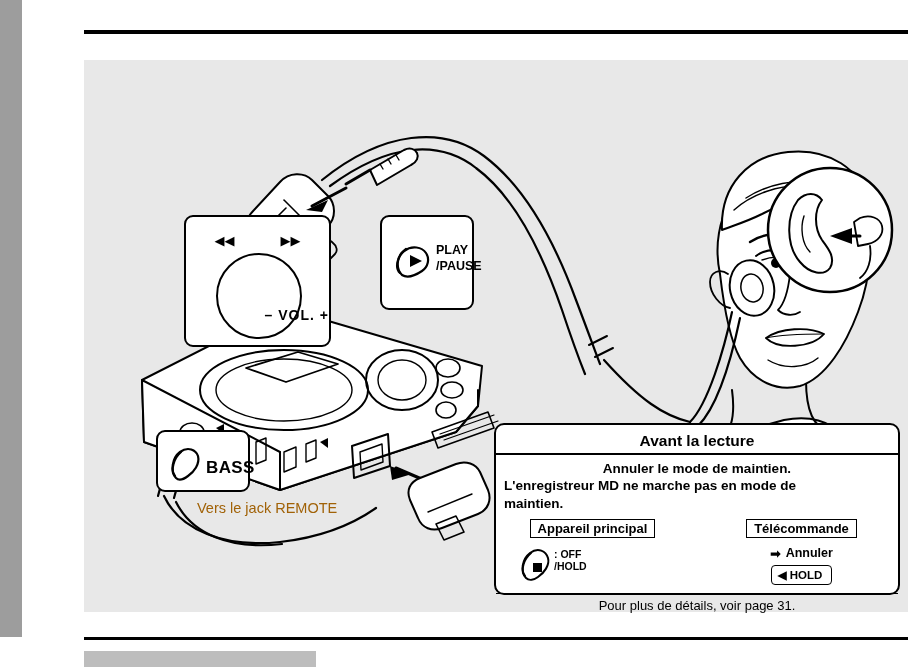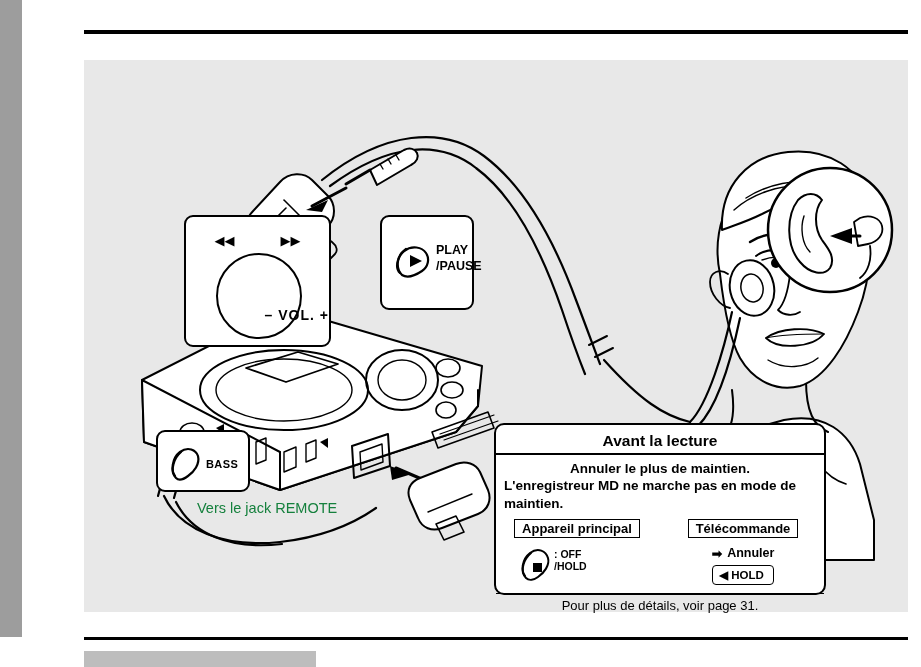--- a/index.html
+++ b/index.html
@@ -138,37 +138,37 @@
     left: 54px;
     top: 26px;
     font-size: 12.5px;
     font-weight: bold;
     line-height: 1.25;
   }
   .bass-text {
     position: absolute;
     left: 48px;
     top: 26px;
-    font-size: 11px;
+    font-size: 17px;
     font-weight: bold;
     letter-spacing: .4px;
   }
   .remote-caption {
     position: absolute;
     left: 113px;
     top: 440px;
     font-size: 14.5px;
-    color: #15803d;
+    color: #a16207;
   }
   
   .notebox {
     position: absolute;
     left: 410px;
     top: 363px;
-    width: 332px;
+    width: 406px;
     height: 172px;
     background: #ffffff;
     border: 2px solid #000000;
     border-radius: 10px;
     box-sizing: border-box;
     padding: 6px 8px 4px 8px;
   }
   .nb-title {
     text-align: center;
     font-size: 15.5px;
@@ -435,21 +435,21 @@
       </svg>
       <div class="bass-text">BASS</div>
     </div>
 
     <div class="remote-caption">Vers le jack REMOTE</div>
 
     <div class="notebox">
       <div class="nb-title">Avant la lecture</div>
       <div class="nb-rule"></div>
       <div class="nb-body">
-        <div>Annuler le plus de maintien.</div>
+        <div>Annuler le mode de maintien.</div>
         <div class="left">L'enregistreur MD ne marche pas en mode de</div>
         <div class="left">maintien.</div>
       </div>
       <div class="nb-cols">
         <div class="nb-col">
           <span class="nb-colhead">Appareil principal</span>
           <div class="nb-colbody">
             <svg width="40" height="40" viewBox="0 0 40 40" style="position:absolute;left:6px;top:0">
               <g fill="none" stroke="#000" stroke-width="2" stroke-linecap="round" stroke-linejoin="round">
                 <path d="M10,32 C4,26 6,13 14,7 C22,1 30,5 32,12 C34,19 28,27 22,31 C18,34 13,35 10,32 Z" fill="#fff"></path>

